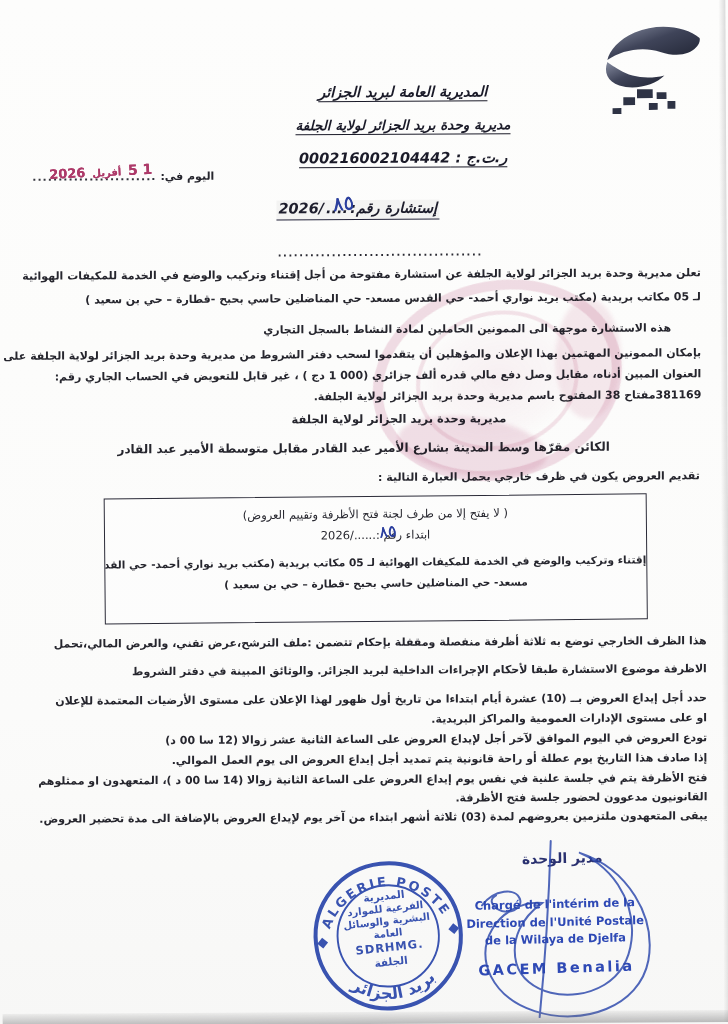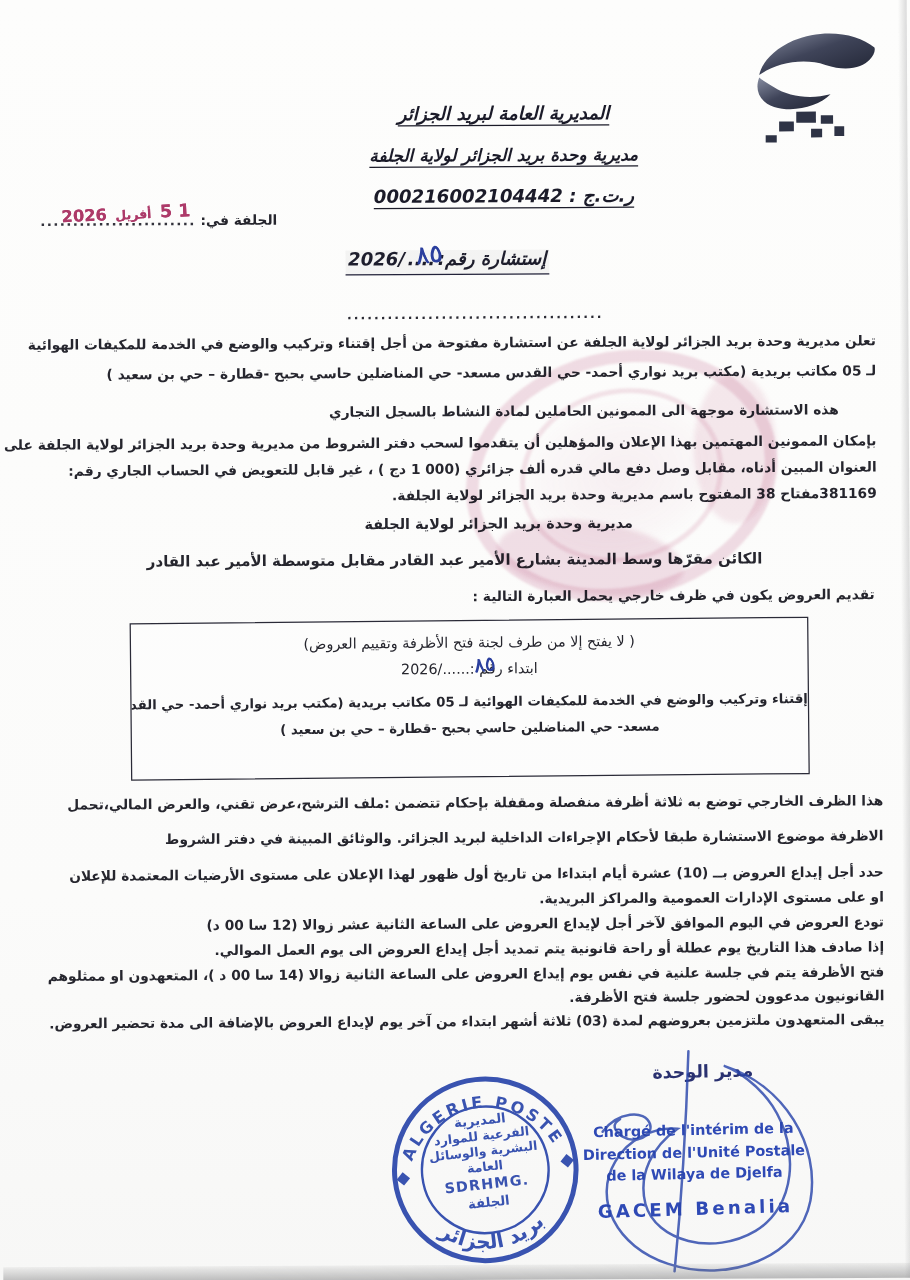--- a/index.html
+++ b/index.html
@@ -115,21 +115,21 @@
       </svg>
     </div>
 
     <div class="hdr">
       <div class="hdr-l1">المديرية العامة لبريد الجزائر</div>
       <div class="hdr-l2">مديرية وحدة بريد الجزائر لولاية الجلفة</div>
       <div class="hdr-rc">ر.ت.ج : 000216002104442</div>
     </div>
 
     <div class="dateline">
-      <span>الجلفة في:</span>
+      <span>اليوم في:</span>
       <span class="leaderwrap">
         <span class="leader">........................</span>
         <span class="datestamp">
           <span class="d-day">1 5</span>
           <span class="d-mon">أفريل</span>
           <span class="d-yr">2026</span>
         </span>
       </span>
     </div>
 

